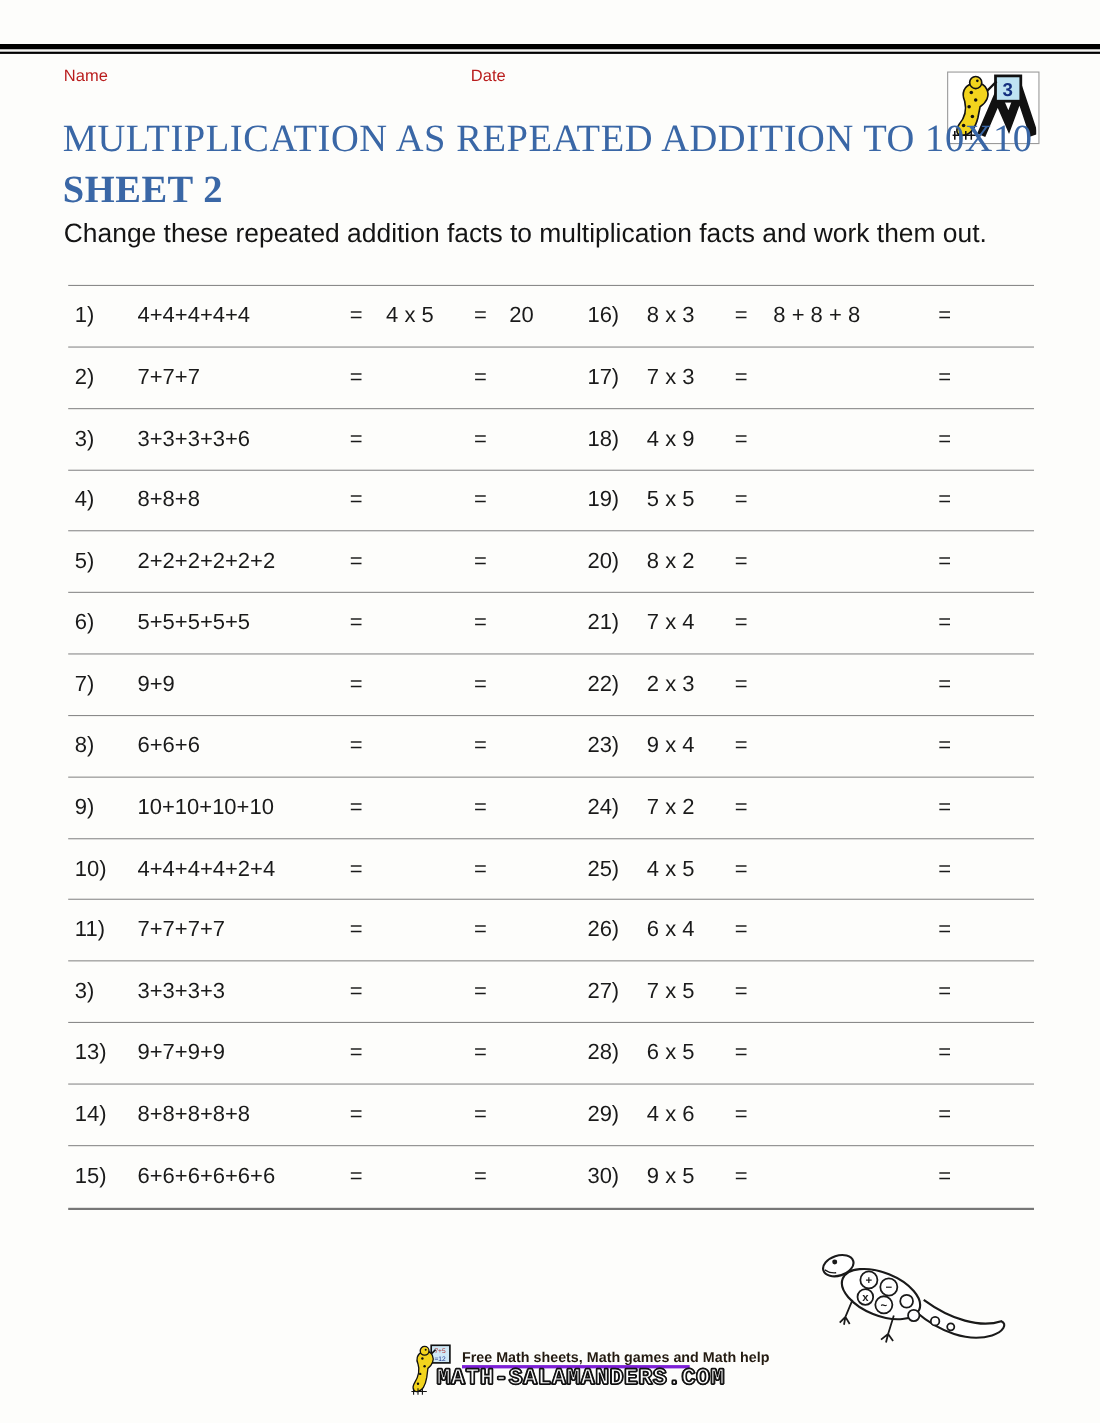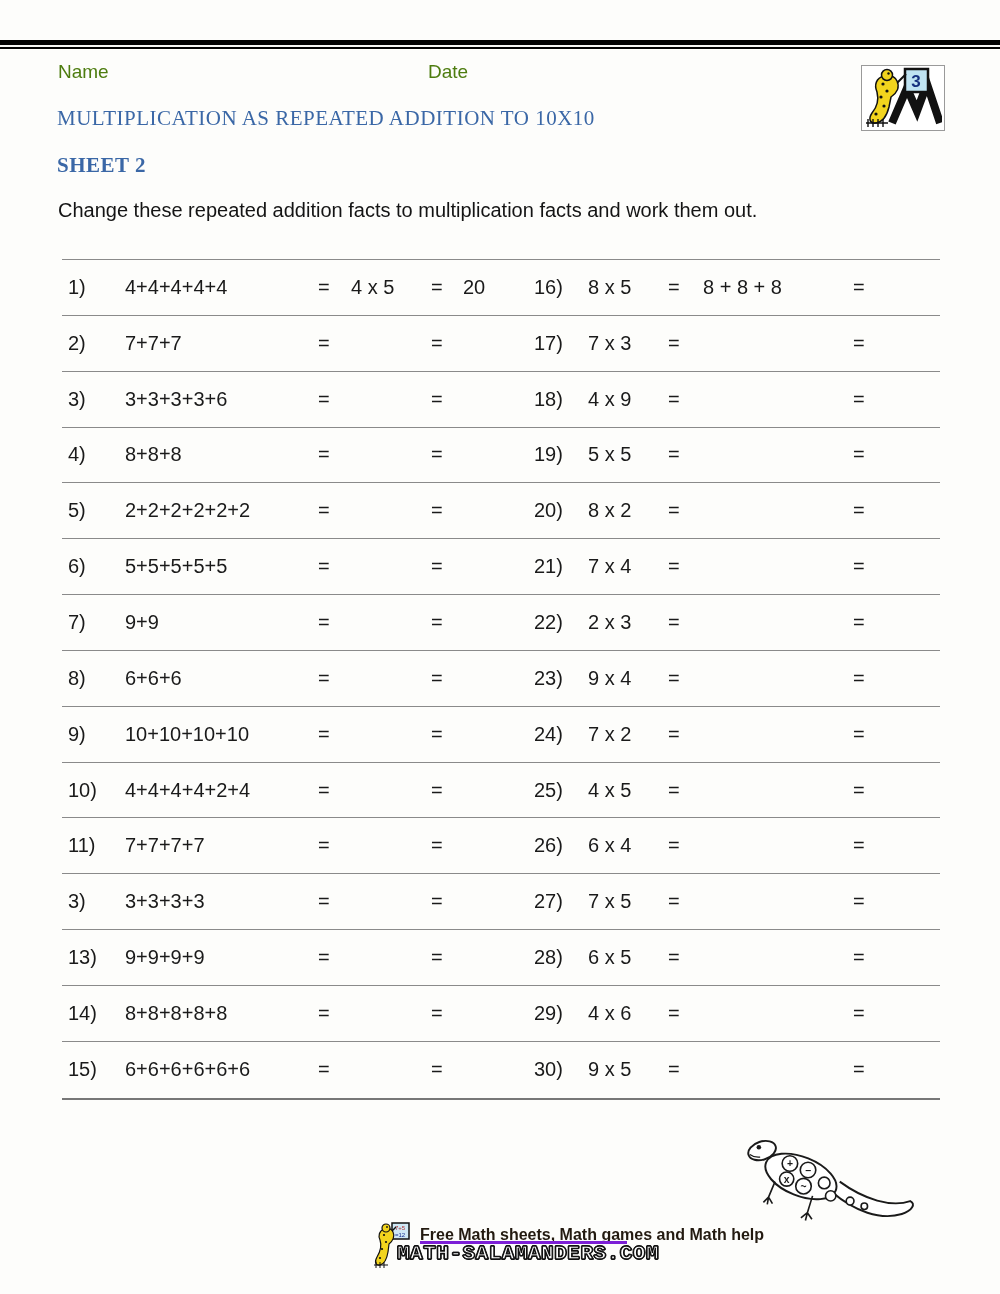--- a/index.html
+++ b/index.html
@@ -6,52 +6,52 @@
   body{
     width:1000px;height:1294px;position:relative;background:#fdfdfb;
     font-family:"Liberation Sans", sans-serif;color:#1a1a1a;overflow:hidden;
   }
   
   .top-rule{position:absolute;left:0;top:40px;width:1000px;}
   .top-rule .thick{height:5px;background:#000;}
   .top-rule .gap{height:2px;background:#f4f4f2;}
   .top-rule .thin{height:2px;background:#000;}
 
-  .field-label{position:absolute;top:61px;font-size:19px;color:#4d7c0f;text-align:right;}
+  .field-label{position:absolute;top:61px;font-size:15px;color:#b91c1c;text-align:right;}
   .name-label{left:58px;}
   .date-label{left:428px;}
 
   .logo-box{position:absolute;left:861px;top:65px;width:82px;height:64px;
     background:#fff;border:1px solid #9a9a9a;}
 
   .title{position:absolute;left:57px;font-family:"Liberation Serif", serif;
-    font-size:21px;color:#3a67a6;letter-spacing:.5px;white-space:nowrap;}
+    font-size:35px;color:#3a67a6;letter-spacing:.5px;white-space:nowrap;}
   .title-1{top:106px;}
   .title-2{top:153px;font-weight:bold;}
 
-  .instruction{position:absolute;left:58px;top:199px;font-size:20px;color:#141414;}
+  .instruction{position:absolute;left:58px;top:199px;font-size:24px;color:#141414;}
 
   
   .ws-table{position:absolute;left:62px;top:259px;width:878px;
     border-top:1px solid #8a8a8a;border-bottom:2px solid #777;}
   .ws-row{display:grid;
     grid-template-columns:60px 193px 33px 80px 32px 68px 57px 80px 35px 150px 90px;
     height:55.85px;align-items:center;box-sizing:border-box;}
   .ws-row:not(:last-child){border-bottom:1px solid #8a8a8a;}
   .cell{font-size:20px;white-space:nowrap;overflow:visible;}
   .cell.num{padding-left:6px;}
   .cell.expr{padding-left:3px;}
   .cell.eq{padding-left:3px;}
 
   
   .salamander-art{position:absolute;left:728px;top:1126px;}
 
   
   .footer-icon{position:absolute;left:372px;top:1221px;}
-  .footer-tagline{position:absolute;left:420px;top:1226px;font-size:16px;
+  .footer-tagline{position:absolute;left:420px;top:1226px;font-size:13px;
     font-weight:bold;color:#231a10;white-space:nowrap;}
   .footer-rule{position:absolute;left:420px;top:1241px;width:207px;height:3px;background:#7c1fd6;}
   .footer-site{position:absolute;left:397px;top:1242px;font-size:21px;font-weight:bold;
     color:#fff;-webkit-text-stroke:1.3px #111;
     text-shadow:1px 0 #111,-1px 0 #111,0 1px #111,0 -1px #111;
     letter-spacing:.5px;white-space:nowrap;font-family:Liberation Mono, monospace;}
 </style>
 </head>
 <body>
 
@@ -94,21 +94,21 @@
 
 <div class="ws-table">
     <div class="ws-row">
     <span class="cell num">1)</span>
     <span class="cell expr">4+4+4+4+4</span>
     <span class="cell eq">=</span>
     <span class="cell expr">4 x 5</span>
     <span class="cell eq">=</span>
     <span class="cell expr">20</span>
     <span class="cell num">16)</span>
-    <span class="cell expr">8 x 5</span>
+    <span class="cell expr">8 x 3</span>
     <span class="cell eq">=</span>
     <span class="cell expr">8 + 8 + 8</span>
     <span class="cell eq">=</span>
   </div>
     <div class="ws-row">
     <span class="cell num">2)</span>
     <span class="cell expr">7+7+7</span>
     <span class="cell eq">=</span>
     <span class="cell expr"></span>
     <span class="cell eq">=</span>
@@ -244,21 +244,21 @@
     <span class="cell eq">=</span>
     <span class="cell expr"></span>
     <span class="cell num">27)</span>
     <span class="cell expr">7 x 5</span>
     <span class="cell eq">=</span>
     <span class="cell expr"></span>
     <span class="cell eq">=</span>
   </div>
     <div class="ws-row">
     <span class="cell num">13)</span>
-    <span class="cell expr">9+9+9+9</span>
+    <span class="cell expr">9+7+9+9</span>
     <span class="cell eq">=</span>
     <span class="cell expr"></span>
     <span class="cell eq">=</span>
     <span class="cell expr"></span>
     <span class="cell num">28)</span>
     <span class="cell expr">6 x 5</span>
     <span class="cell eq">=</span>
     <span class="cell expr"></span>
     <span class="cell eq">=</span>
   </div>

